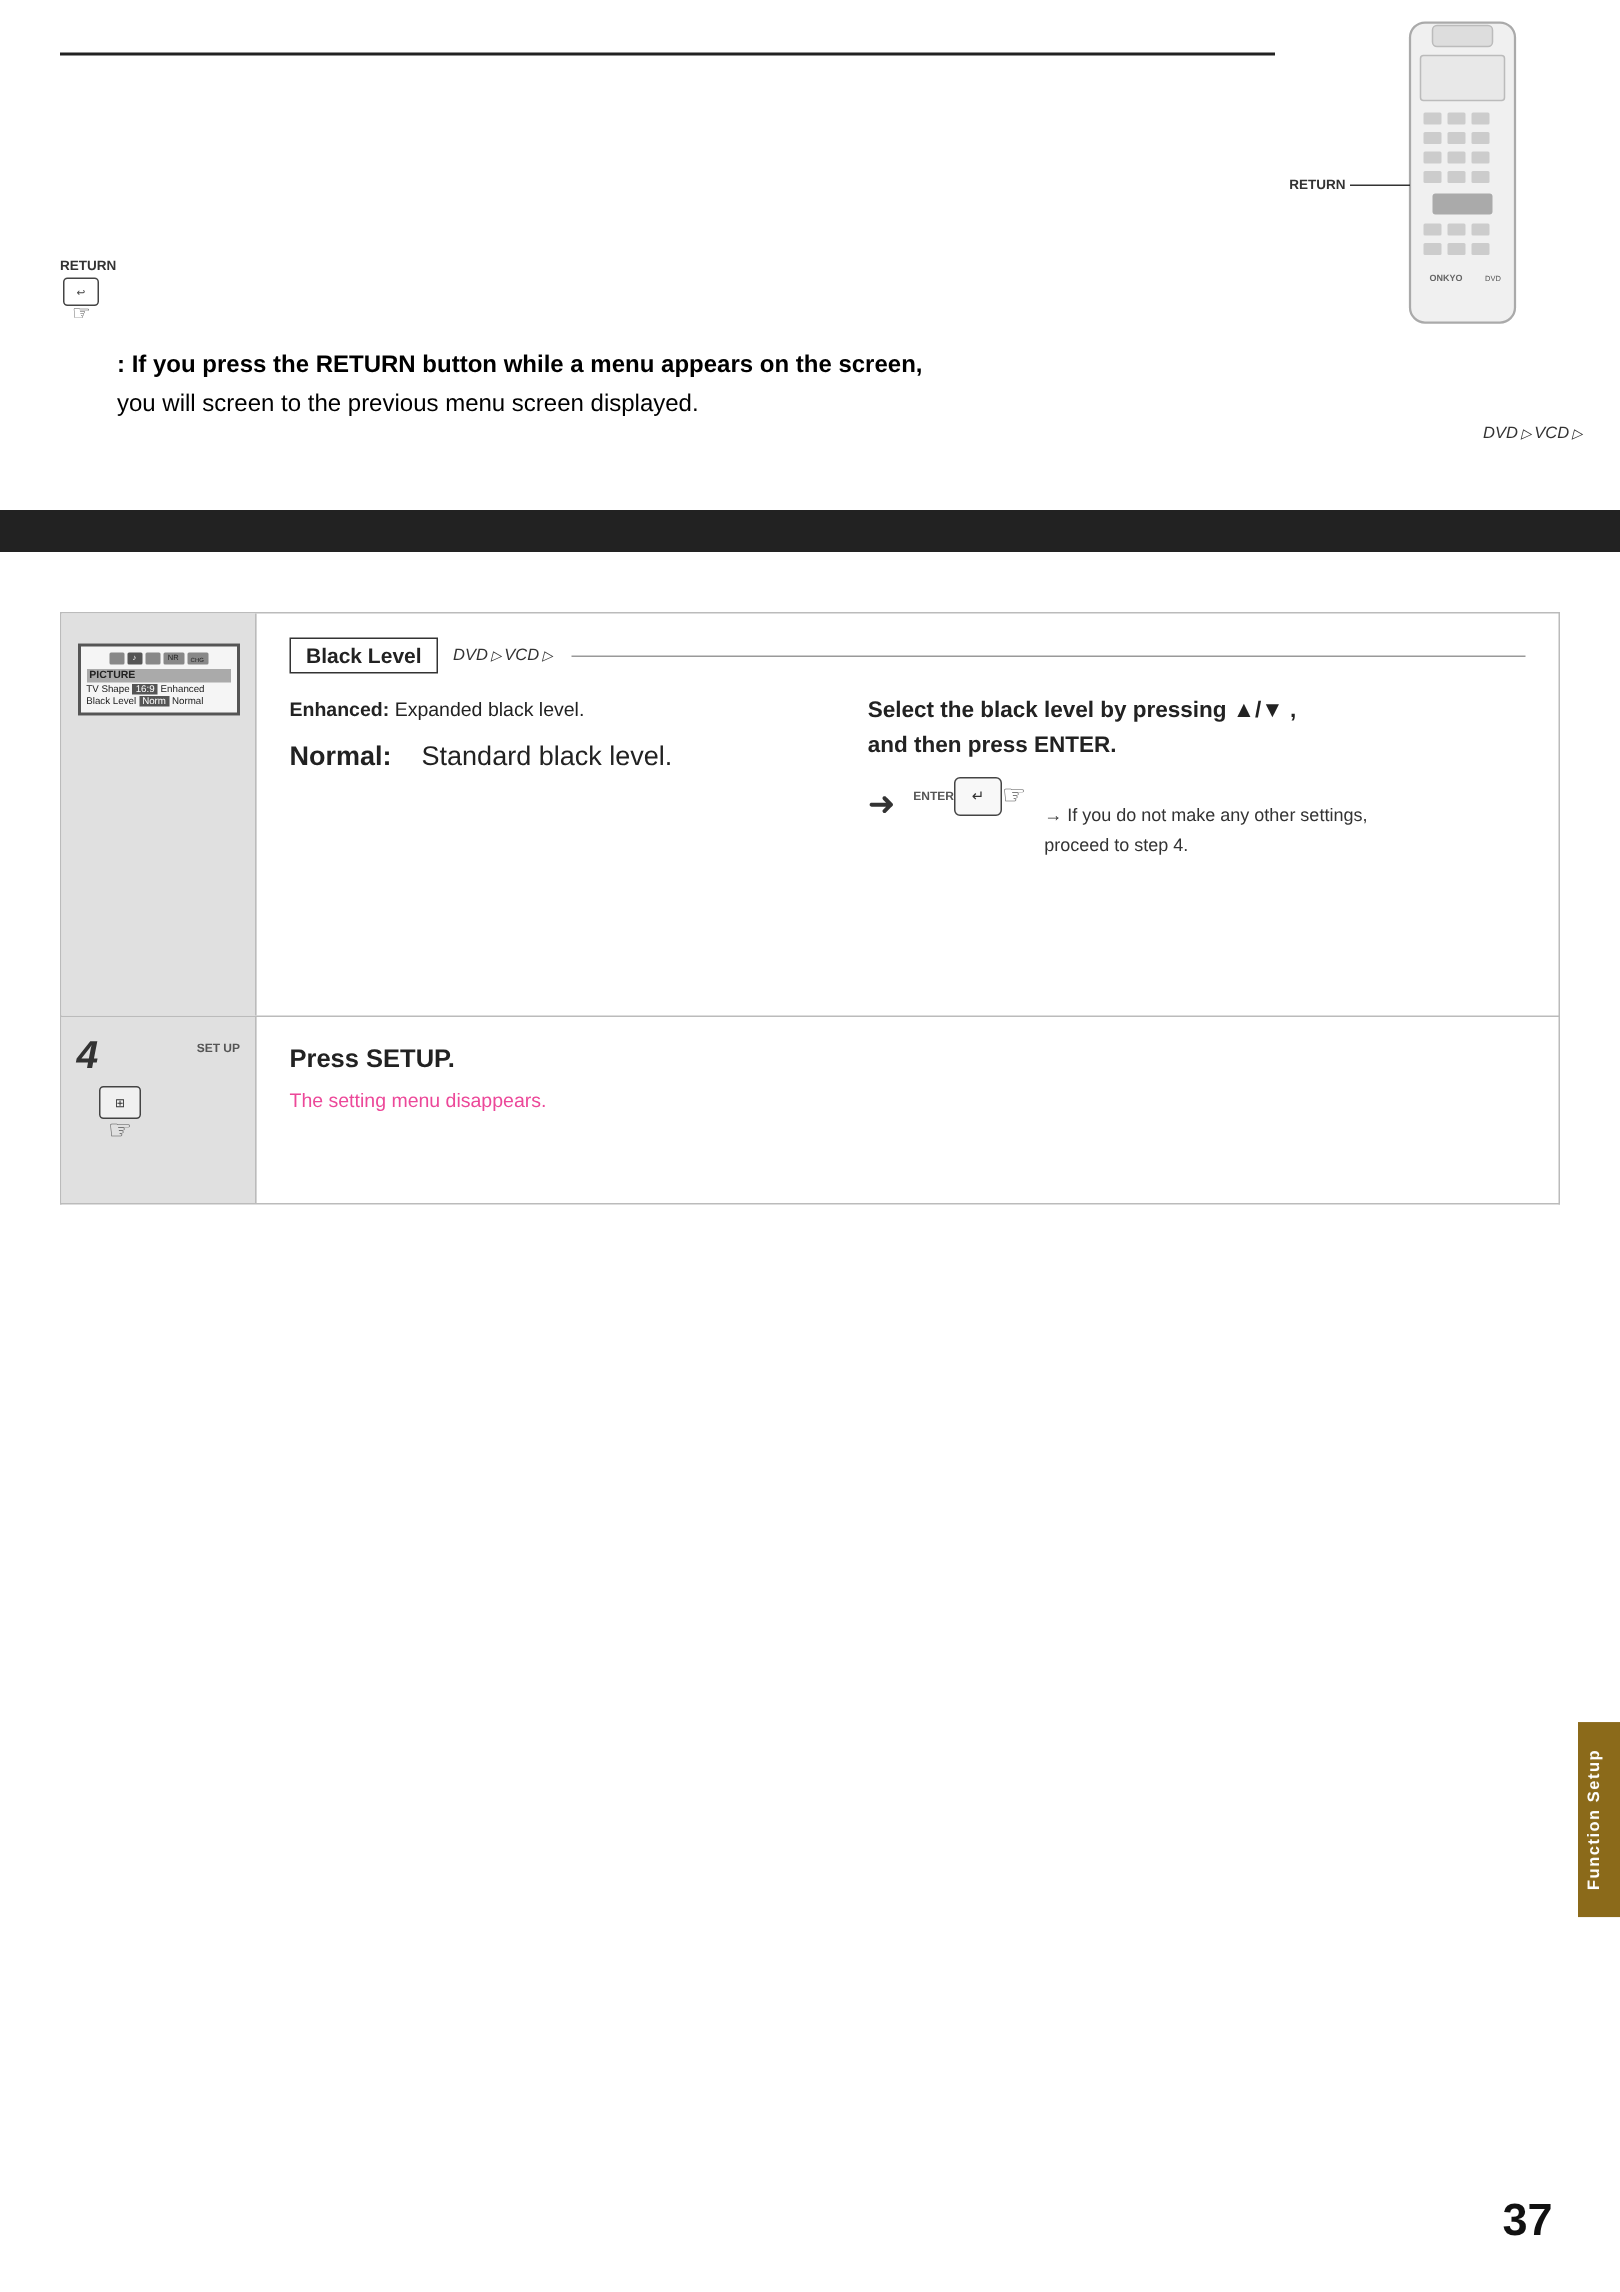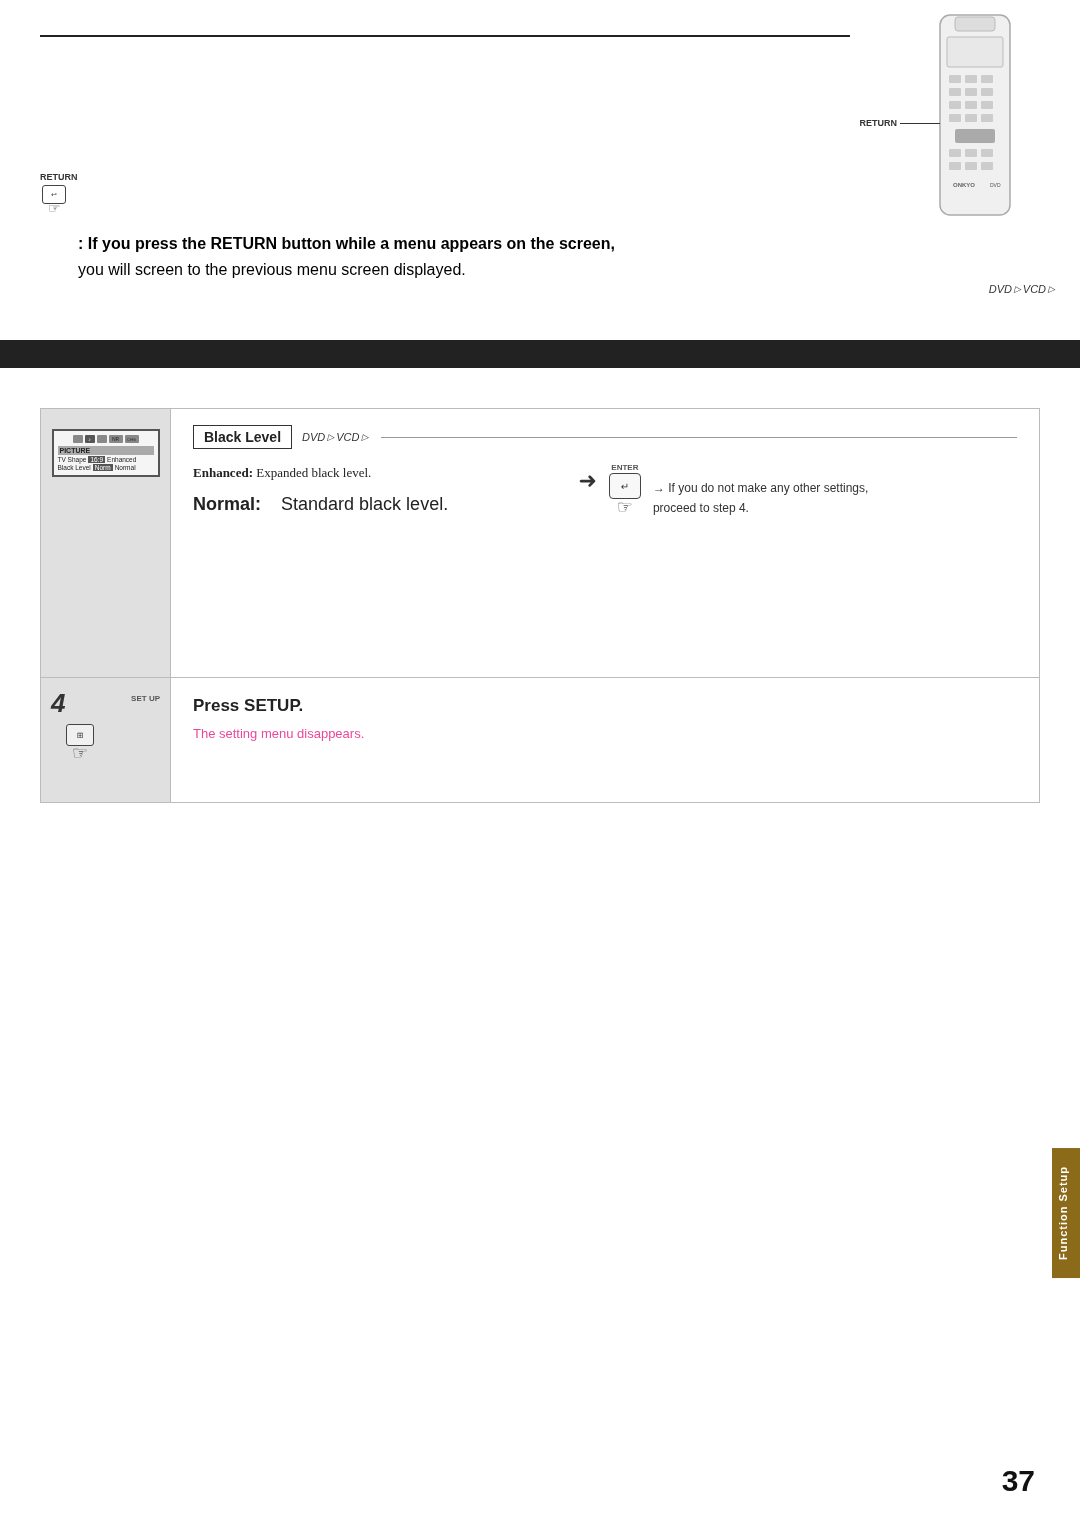--- a/index.html
+++ b/index.html
@@ -217,35 +217,39 @@
           <span style="font-size:9px;">▷</span>
           <span>VCD</span>
           <span style="font-size:9px;">▷</span>
         </div>
         <div style="flex:1; height:1px; background:#999; margin-left:3px;"></div>
       </div>
 
       <div style="display:flex; gap:20px; align-items:flex-start;">
 
         <div style="flex:1;">
-          <div style="font-size:13px; margin-bottom:6px; line-height:1.6;font-family:Liberation Serif, serif;">
+          <div style="font-size:13px; margin-bottom:6px; line-height:1.6;">
             <strong>Enhanced:</strong>
             <span> </span><span>Expanded black level.</span>
           </div>
           <div style="font-size:18px; line-height:1.6;">
             <strong>Normal:</strong>
             <span>&nbsp;&nbsp;&nbsp;</span><span>Standard black level.</span>
           </div>
         </div>
 
         <div style="flex:1.2;">
+          <div style="font-size:15px; font-weight:bold; margin-bottom:10px; line-height:1.5;">
+            <span>Select the black level by pressing ▲/▼ ,</span><br>
+            <span>and then press ENTER.</span>
+          </div>
 
           <div style="display:flex; align-items:flex-start; gap:12px;">
             <div style="font-size:22px; color:#333; margin-top:5px;">➜</div>
-            <div style="display:flex; flex-direction:column; align-items:center;">
+            <div style="display:flex; flex-direction:row; align-items:center;">
               <span style="font-size:8px; color:#555; font-weight:bold; margin-bottom:1px;">ENTER</span>
               <div style="width:32px; height:26px; border:1.5px solid #444; border-radius:4px; background:#f8f8f8; display:flex; align-items:center; justify-content:center;">
                 <span style="font-size:10px; color:#333;">↵</span>
               </div>
               <div style="font-size:18px; margin-top:-3px; color:#555;">☞</div>
             </div>
 
             <div style="font-size:12px; color:#333; line-height:1.7; margin-top:15px;">
               <div>→ If you do not make any other settings,</div>
               <div>proceed to step 4.</div>

